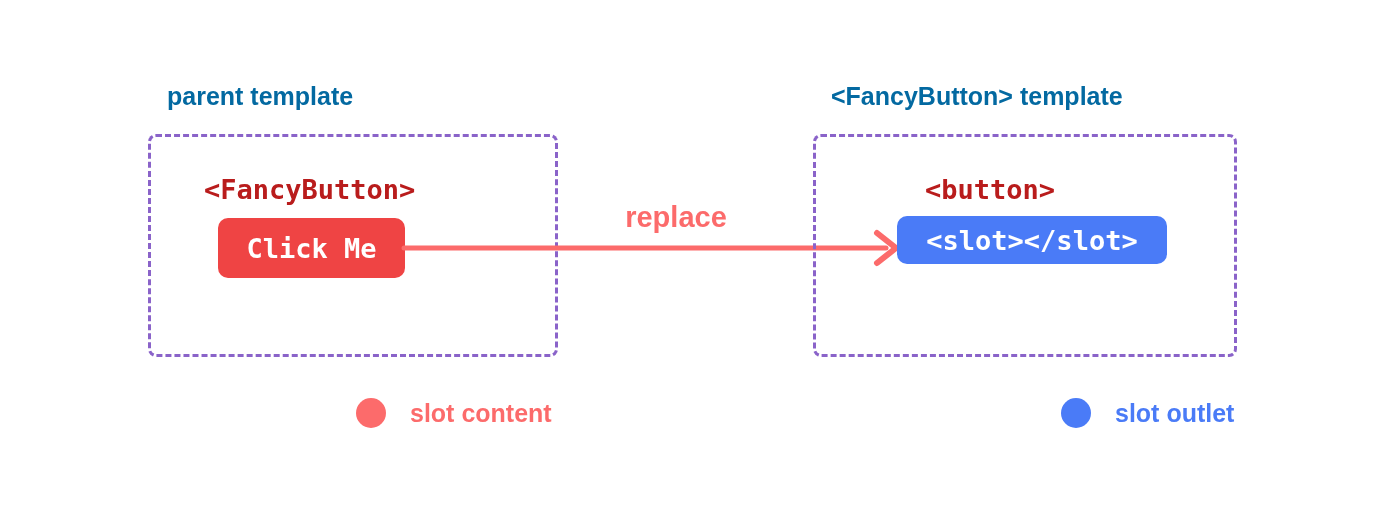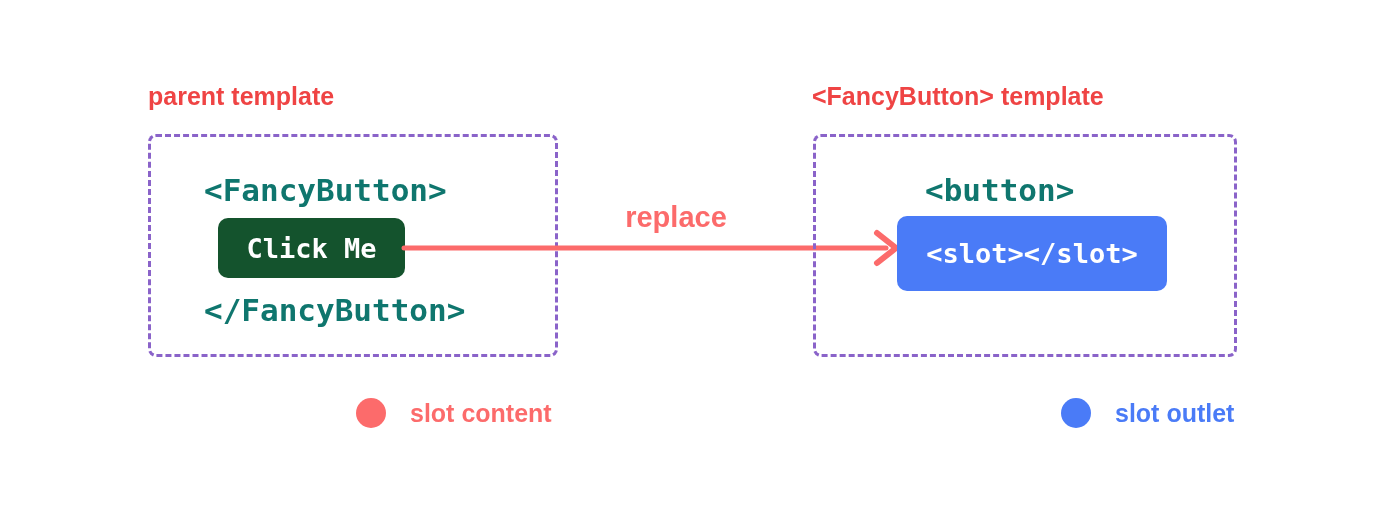--- a/index.html
+++ b/index.html
@@ -9,38 +9,39 @@
     height: 520px;
     background: #ffffff;
     font-family: "Liberation Sans", sans-serif;
     overflow: hidden;
   }
   .panel-title {
     position: absolute;
     top: 82px;
     font-size: 25px;
     font-weight: 700;
-    color: #ef4444;
+    color: #0369a1;
     line-height: 28px;
     white-space: nowrap;
+    margin-left: 19px;
   }
   .dashed-box {
     position: absolute;
     top: 134px;
     height: 217px;
     border: 3px dashed #8a63c9;
     border-radius: 8px;
     background: transparent;
   }
   .code-line {
     position: absolute;
     font-family: "DejaVu Sans Mono", monospace;
-    font-size: 31px;
+    font-size: 27px;
     font-weight: 700;
-    color: #0f766e;
+    color: #b91c1c;
     line-height: 30px;
     white-space: nowrap;
   }
   .fake-button {
     position: absolute;
     display: flex;
     align-items: center;
     justify-content: center;
     border-radius: 10px;
     font-family: "DejaVu Sans Mono", monospace;
@@ -84,38 +85,37 @@
 <body>
 
 <div class="canvas">
 
   <div class="panel-title" style="left:148px;">parent template</div>
 
   <div class="dashed-box" style="left:148px; width:404px;"></div>
 
   <div class="code-line" style="left:204px; top:175px;">&lt;FancyButton&gt;</div>
 
-  <div class="fake-button" style="left: 218px; top: 218px; width: 187px; height: 60px; background-color: #14532d;">Click Me</div>
+  <div class="fake-button" style="left: 218px; top: 218px; width: 187px; height: 60px; background-color: #ef4444;">Click Me</div>
 
-  <div class="code-line" style="left:204px; top:295px;">&lt;/FancyButton&gt;</div>
 
   <div class="arrow-label">replace</div>
 
   <svg class="arrow-svg" width="505" height="40" viewBox="0 0 505 40">
     <line x1="4" y1="20" x2="486" y2="20" stroke-width="5" stroke-linecap="round" stroke="#fc6b6b"></line>
     <path d="M477 5 L496 20 L477 35" fill="none" stroke-width="6" stroke-linecap="round" stroke-linejoin="round" stroke="#fc6b6b"></path>
   </svg>
 
   <div class="panel-title" style="left:812px;text-align:right;">&lt;FancyButton&gt; template</div>
 
   <div class="dashed-box" style="left:813px; width:418px;"></div>
 
   <div class="code-line" style="left:897px; top:175px;margin-left:28px;">&lt;button&gt;</div>
 
-  <div class="fake-button" style="left: 897px; top: 216px; width: 270px; height: 75px; background-color: rgb(74, 123, 247);">&lt;slot&gt;&lt;/slot&gt;</div>
+  <div class="fake-button" style="left: 897px; top: 216px; width: 270px; height: 48px; background-color: rgb(74, 123, 247);">&lt;slot&gt;&lt;/slot&gt;</div>
 
 
   <div class="legend-item" style="left:1061px;">
     <span class="legend-dot" style="background-color: rgb(74, 123, 247);"></span>
     <span class="legend-label" style="color: rgb(74, 123, 247);">slot outlet</span>
   </div>
 
   <div class="legend-item" style="left:356px;">
     <span class="legend-dot" style="background-color: rgb(252, 107, 107);"></span>
     <span class="legend-label" style="color: rgb(252, 107, 107);">slot content</span>

